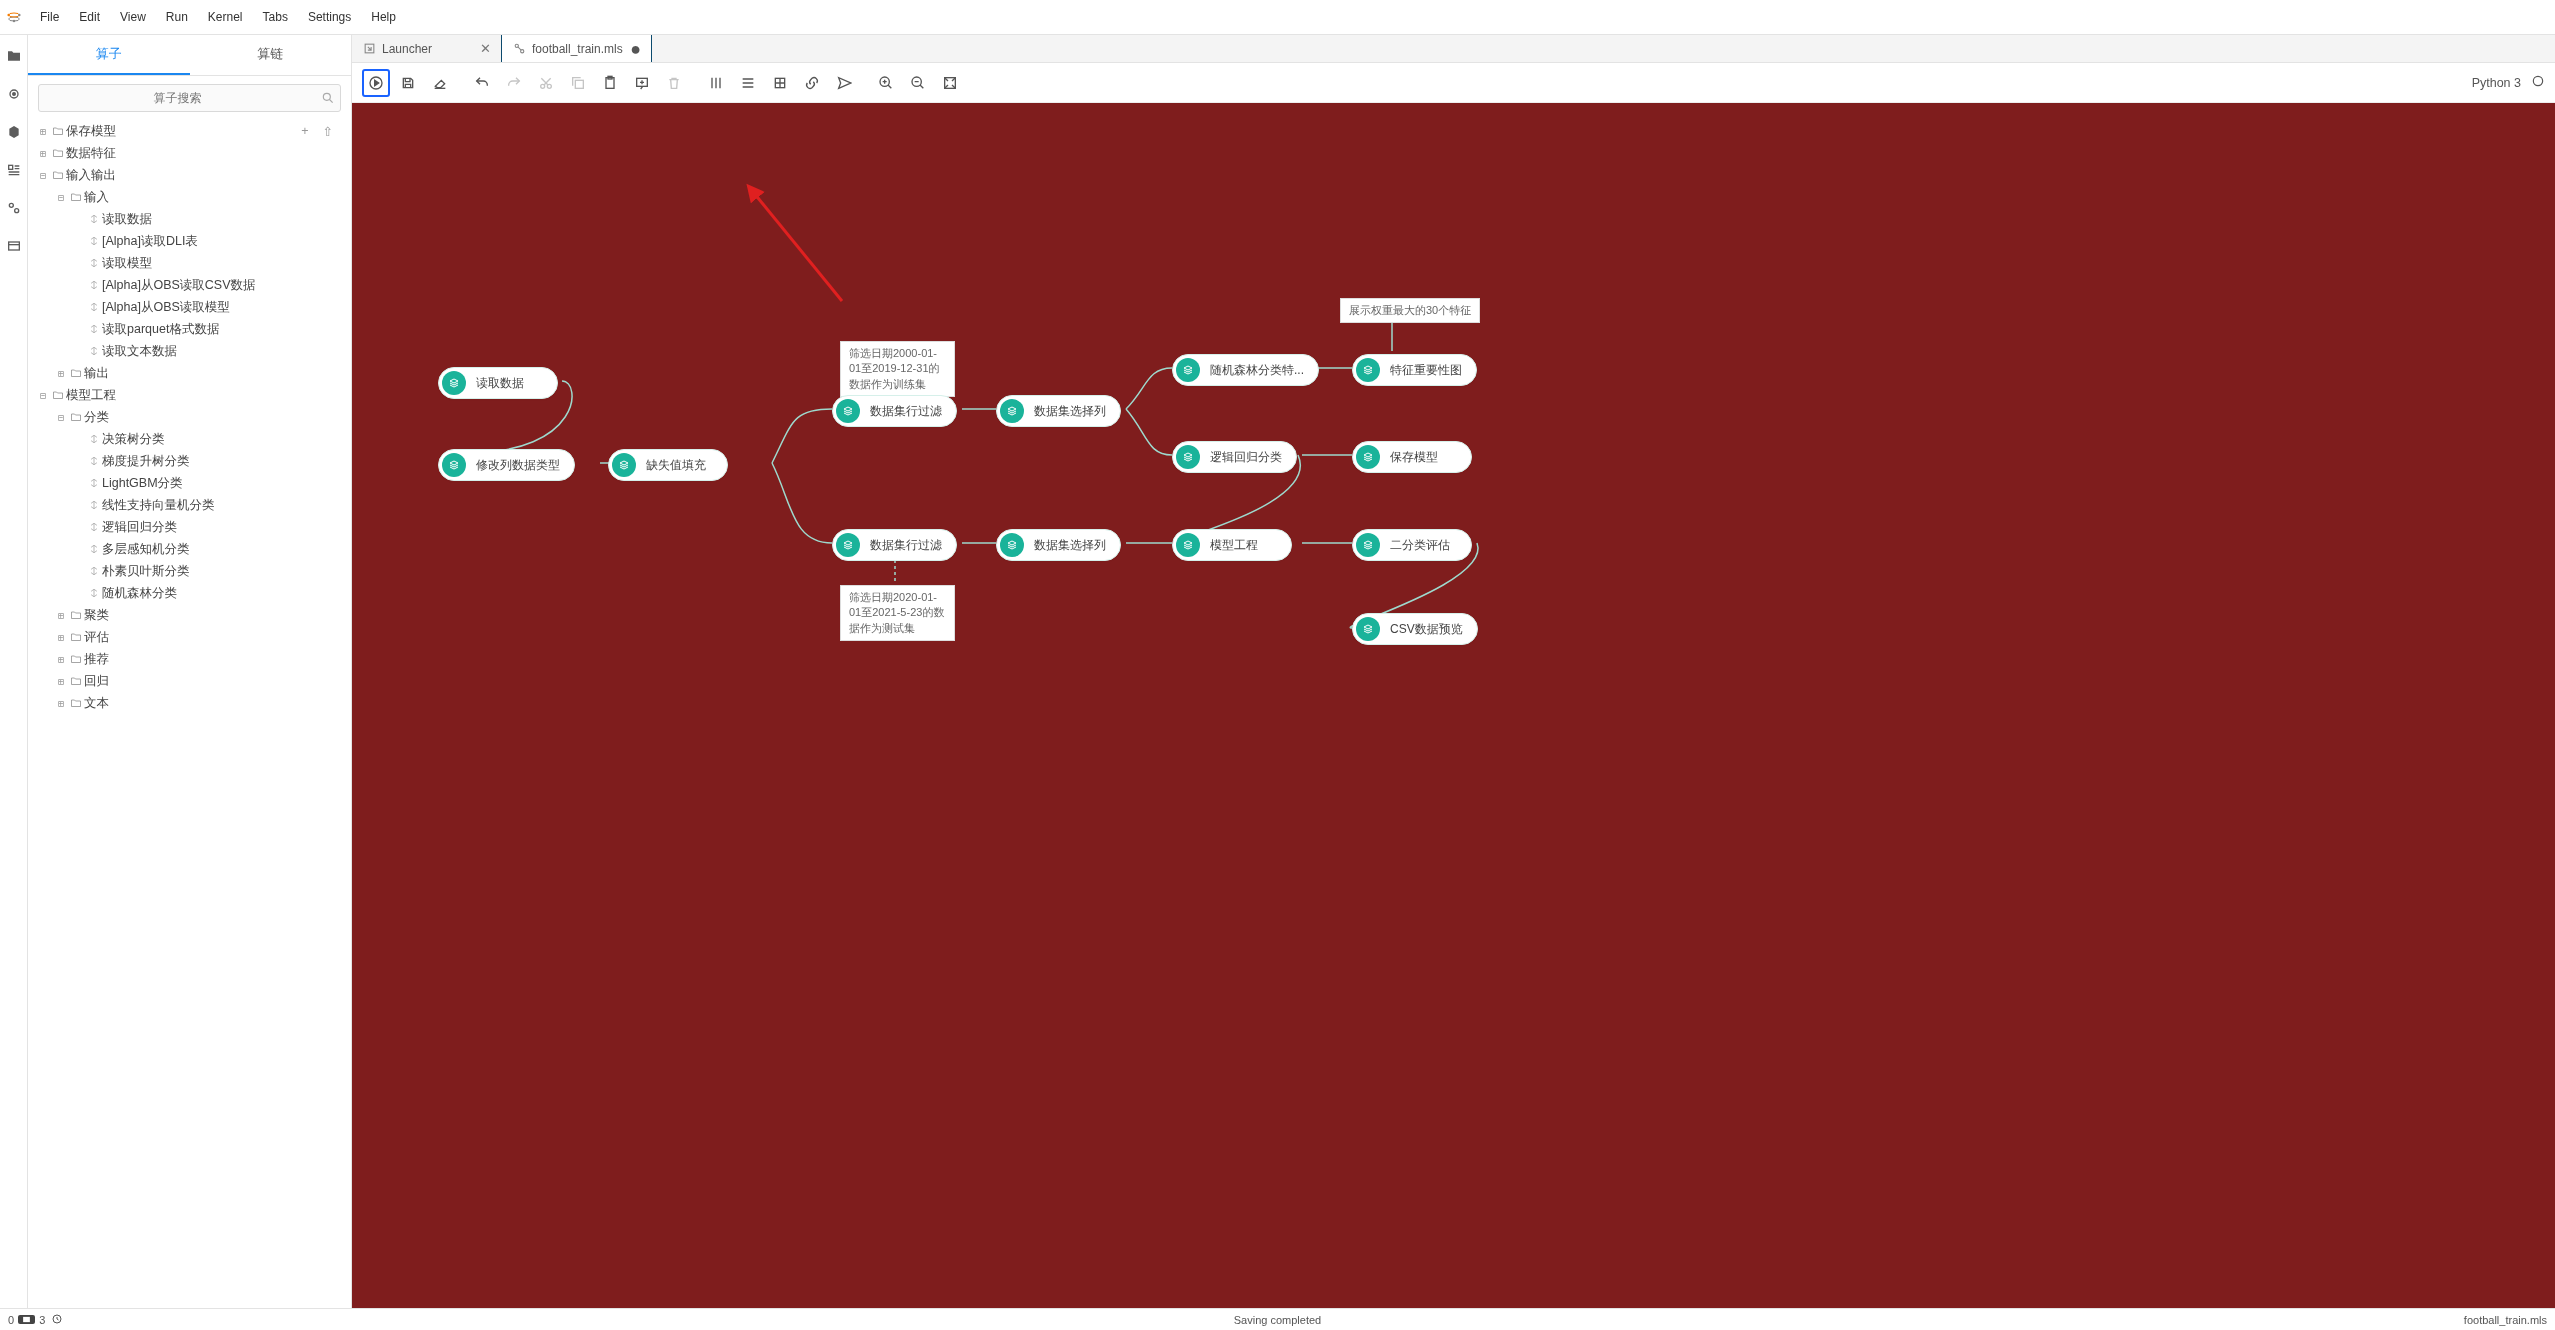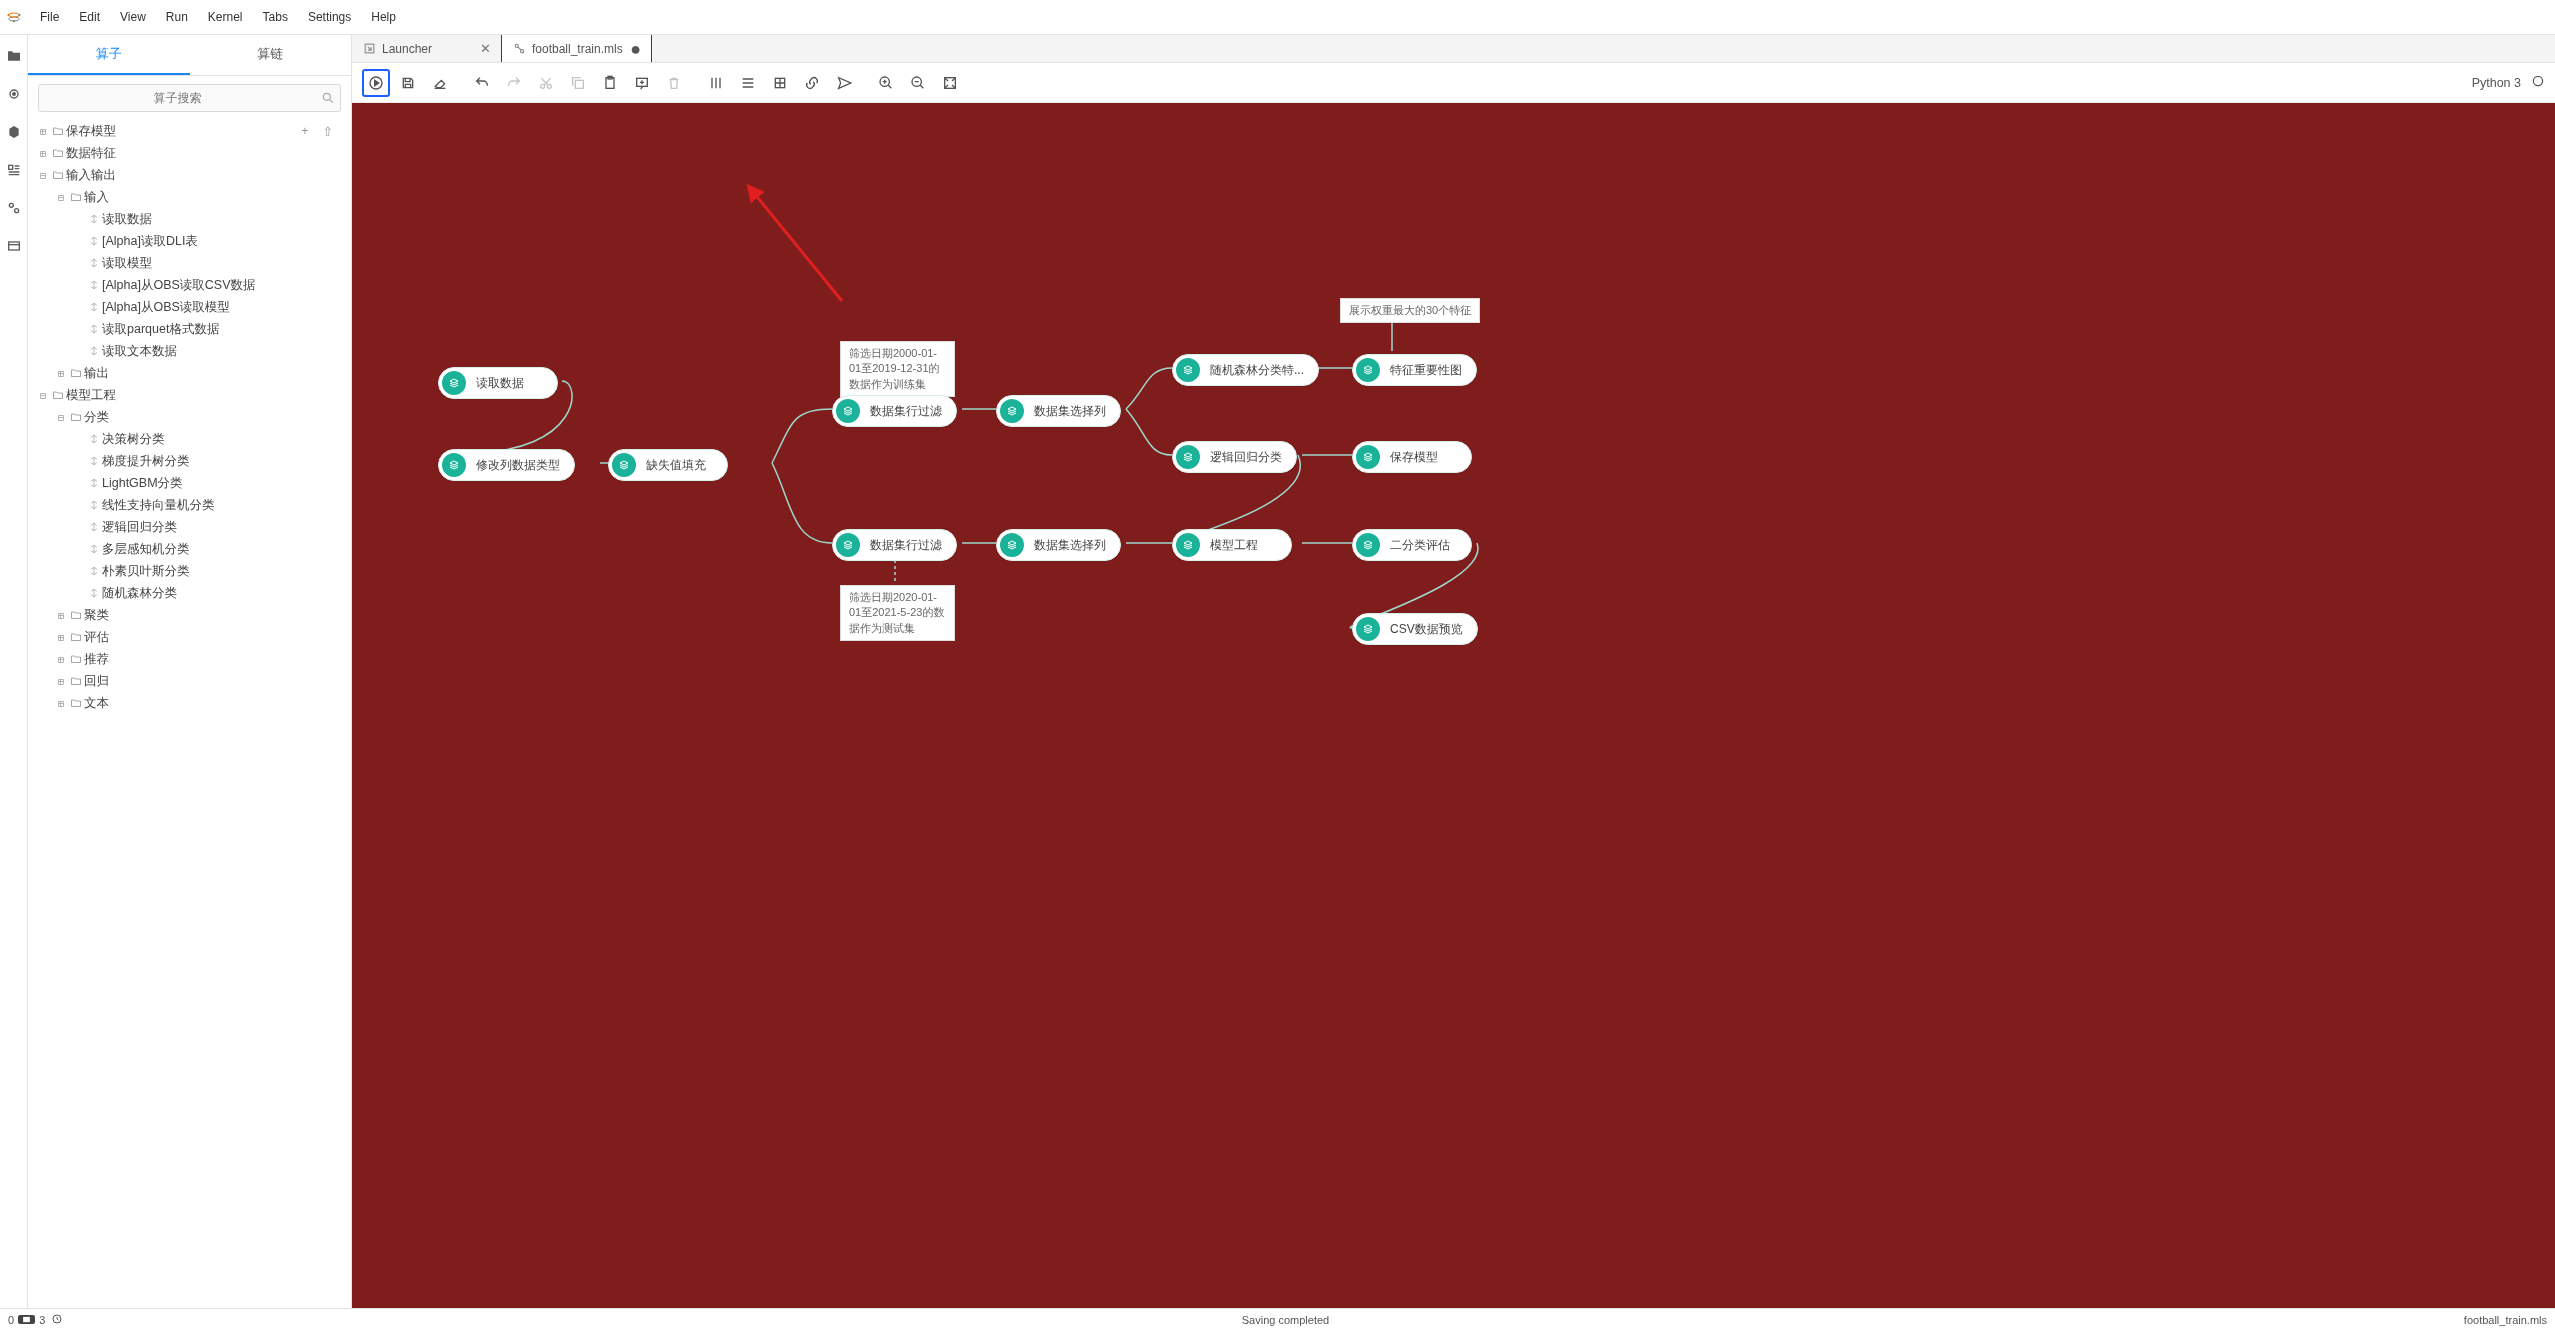--- a/index.html
+++ b/index.html
@@ -67,21 +67,21 @@
   .node .nicon svg { width: 12px; height: 12px; stroke: #fff; fill: none; stroke-width: 2; }
 
   .comment { position: absolute; background: #fff; border: 1px solid #ddd; font-size: 11px; color: #666; padding: 4px 8px; line-height: 1.4; z-index: 2; }
 
   .edges { position: absolute; inset: 0; z-index: 1; }
   .edges path { fill: none; stroke: #9ed9cd; stroke-width: 1.5; }
 
   
   .status { height: 22px; border-top: 1px solid #e3e3e3; display: flex; align-items: center; font-size: 11px; color: #555; padding: 0 8px; }
   .status .sn { background: #444; color: #fff; padding: 0 4px; margin: 0 4px; border-radius: 2px; font-size: 10px; display: inline-flex; align-items: center; gap: 2px; }
-  .status .center { position: absolute; left: 50%; transform: translateX(-50%); margin-left: 8px; }
+  .status .center { position: absolute; left: 50%; transform: translateX(-50%); }
   .status .right { margin-left: auto; }
 </style>
 </head>
 <body>
 
 <div class="logo-bar">
   <span class="logo">
     <svg viewBox="0 0 24 24">
         <ellipse cx="12" cy="15" rx="8" ry="3" fill="none" stroke="#888" stroke-width="1.5"></ellipse>
         <ellipse cx="12" cy="9" rx="8" ry="3" fill="none" stroke="#f57c00" stroke-width="1.5"></ellipse>

